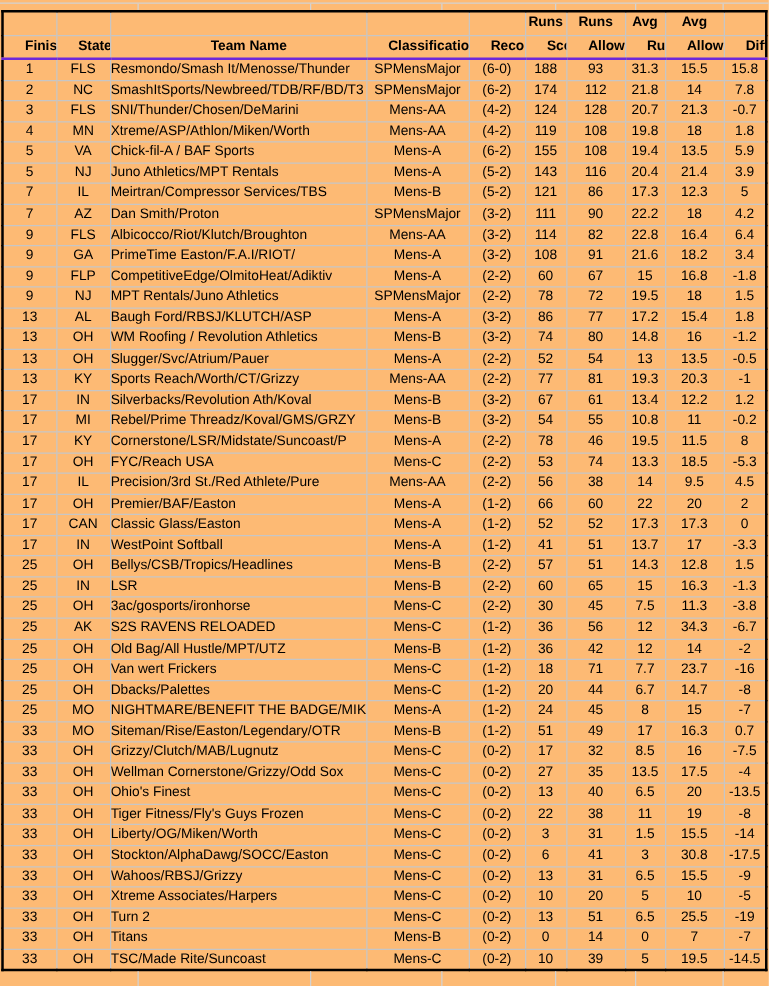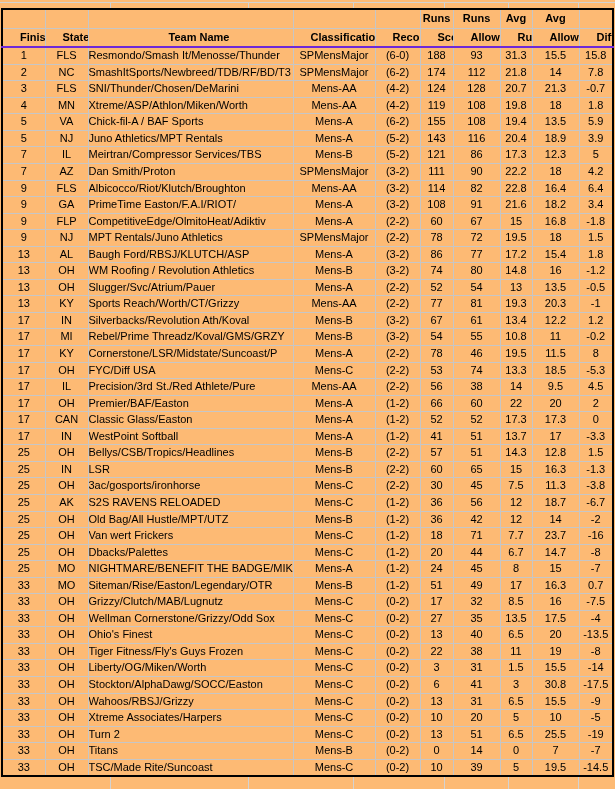--- a/index.html
+++ b/index.html
@@ -139,21 +139,21 @@
         </tr>
         <tr>
           <td class="cell-finish">5</td>
           <td class="cell-state">NJ</td>
           <td class="cell-team-name">Juno Athletics/MPT Rentals</td>
           <td class="cell-classification">Mens-A</td>
           <td class="cell-record">(5-2)</td>
           <td class="cell-runs-scored">143</td>
           <td class="cell-runs-allowed">116</td>
           <td class="cell-avg-runs">20.4</td>
-          <td class="cell-avg-allowed">18.9</td>
+          <td class="cell-avg-allowed">21.4</td>
           <td class="cell-diff">3.9</td>
         </tr>
         <tr>
           <td class="cell-finish">7</td>
           <td class="cell-state">IL</td>
           <td class="cell-team-name">Meirtran/Compressor Services/TBS</td>
           <td class="cell-classification">Mens-B</td>
           <td class="cell-record">(5-2)</td>
           <td class="cell-runs-scored">121</td>
           <td class="cell-runs-allowed">86</td>
@@ -301,21 +301,21 @@
           <td class="cell-record">(2-2)</td>
           <td class="cell-runs-scored">78</td>
           <td class="cell-runs-allowed">46</td>
           <td class="cell-avg-runs">19.5</td>
           <td class="cell-avg-allowed">11.5</td>
           <td class="cell-diff">8</td>
         </tr>
         <tr>
           <td class="cell-finish">17</td>
           <td class="cell-state">OH</td>
-          <td class="cell-team-name">FYC/Diff USA</td>
+          <td class="cell-team-name">FYC/Reach USA</td>
           <td class="cell-classification">Mens-C</td>
           <td class="cell-record">(2-2)</td>
           <td class="cell-runs-scored">53</td>
           <td class="cell-runs-allowed">74</td>
           <td class="cell-avg-runs">13.3</td>
           <td class="cell-avg-allowed">18.5</td>
           <td class="cell-diff">-5.3</td>
         </tr>
         <tr>
           <td class="cell-finish">17</td>
@@ -403,21 +403,21 @@
         </tr>
         <tr>
           <td class="cell-finish">25</td>
           <td class="cell-state">AK</td>
           <td class="cell-team-name">S2S RAVENS RELOADED</td>
           <td class="cell-classification">Mens-C</td>
           <td class="cell-record">(1-2)</td>
           <td class="cell-runs-scored">36</td>
           <td class="cell-runs-allowed">56</td>
           <td class="cell-avg-runs">12</td>
-          <td class="cell-avg-allowed">18.7</td>
+          <td class="cell-avg-allowed">34.3</td>
           <td class="cell-diff">-6.7</td>
         </tr>
         <tr>
           <td class="cell-finish">25</td>
           <td class="cell-state">OH</td>
           <td class="cell-team-name">Old Bag/All Hustle/MPT/UTZ</td>
           <td class="cell-classification">Mens-B</td>
           <td class="cell-record">(1-2)</td>
           <td class="cell-runs-scored">36</td>
           <td class="cell-runs-allowed">42</td>

